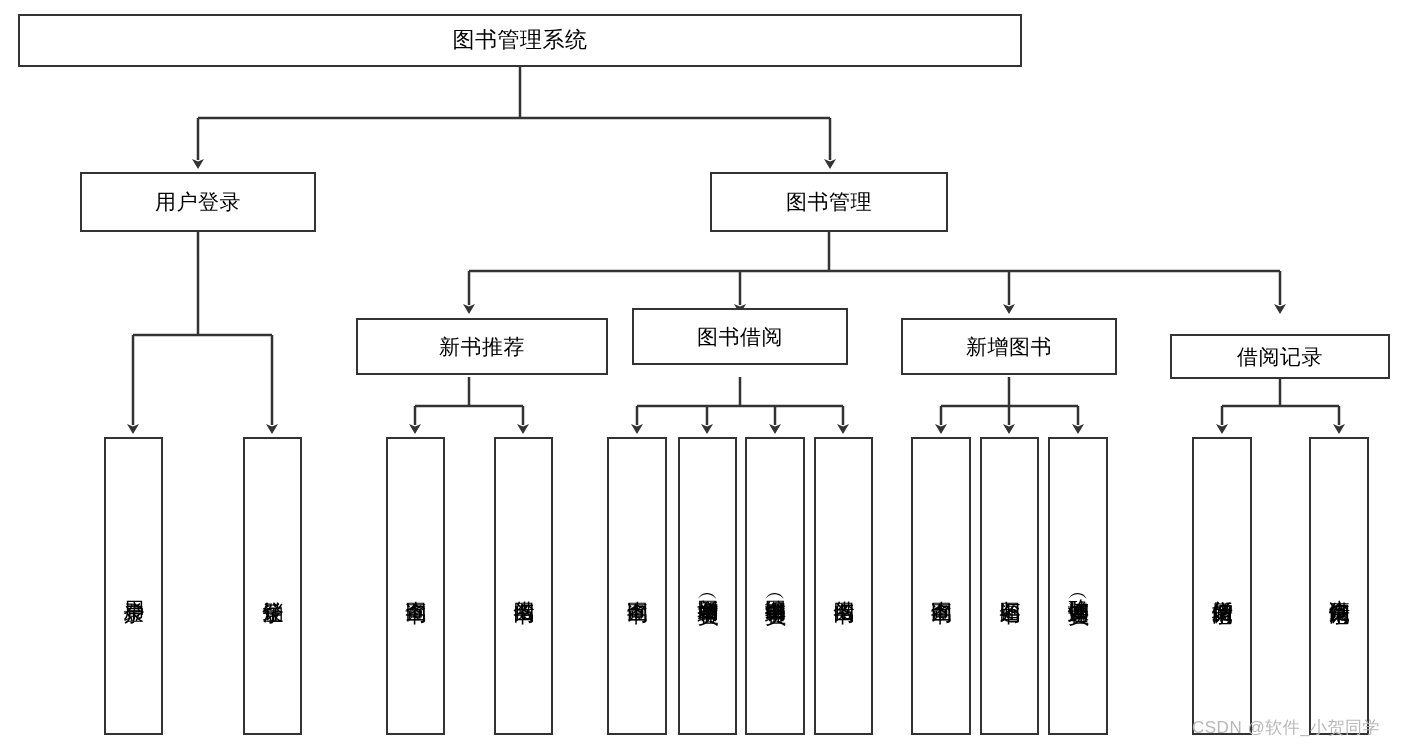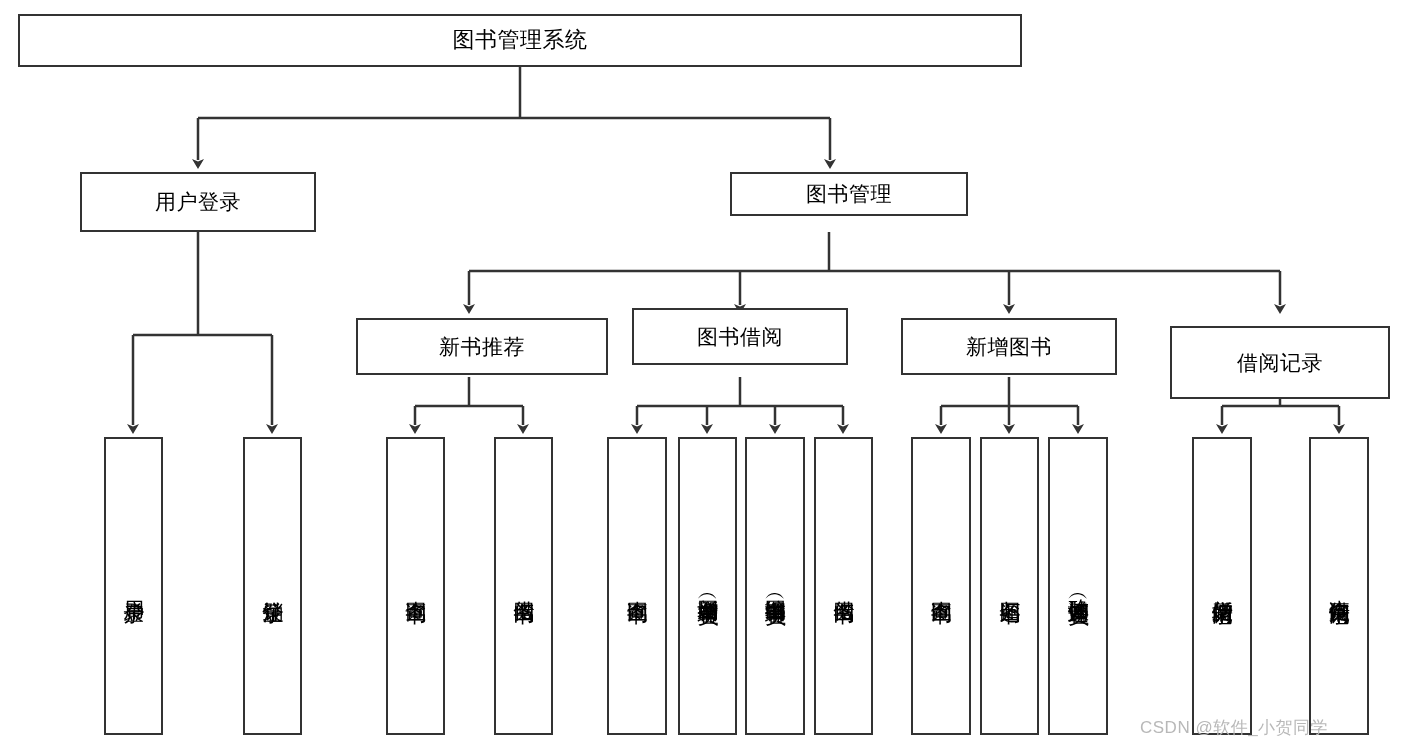--- a/index.html
+++ b/index.html
@@ -122,34 +122,34 @@
     </g>
   </svg>
 
   <div class="node node-h node-root" style="left:18px; top:14px; width:1004px; height:53px;">
     <span class="label">图书管理系统</span>
   </div>
 
   <div class="node node-h" style="left:80px; top:172px; width:236px; height:60px;">
     <span class="label">用户登录</span>
   </div>
-  <div class="node node-h" style="left:710px; top:172px; width:238px; height:44px;margin-left:20px;">
+  <div class="node node-h" style="left:710px; top:172px; width:238px; height:60px;">
     <span class="label">图书管理</span>
   </div>
 
   <div class="node node-h" style="left:356px; top:318px; width:252px; height:57px;">
     <span class="label">新书推荐</span>
   </div>
   <div class="node node-h" style="left:632px; top:308px; width:216px; height:57px;">
     <span class="label">图书借阅</span>
   </div>
   <div class="node node-h" style="left:901px; top:318px; width:216px; height:57px;">
     <span class="label">新增图书</span>
   </div>
-  <div class="node node-h" style="left:1170px; top:326px; width:220px; height:73px;text-align:center;">
+  <div class="node node-h" style="left:1170px; top:334px; width:220px; height:45px;text-align:center;">
     <span class="label">借阅记录</span>
   </div>
 
   <div class="node node-v" style="left:104px; top:437px; width:59px; height:298px;">
     <span class="label">用户登录</span>
   </div>
   <div class="node node-v" style="left:243px; top:437px; width:59px; height:298px;">
     <span class="label">注销登录</span>
   </div>
 
@@ -183,15 +183,15 @@
     <span class="label">确认归还（管理员）</span>
   </div>
 
   <div class="node node-v" style="left:1192px; top:437px; width:60px; height:298px;">
     <span class="label">新增借阅记录</span>
   </div>
   <div class="node node-v" style="left:1309px; top:437px; width:60px; height:298px;">
     <span class="label">查询借阅记录</span>
   </div>
 
-  <div class="watermark" style="left:1140px; top:716px;">CSDN @软件_小贺同学</div>
+  <div class="watermark" style="left:1192px; top:716px;">CSDN @软件_小贺同学</div>
 
 </div>
 
 </body></html>

